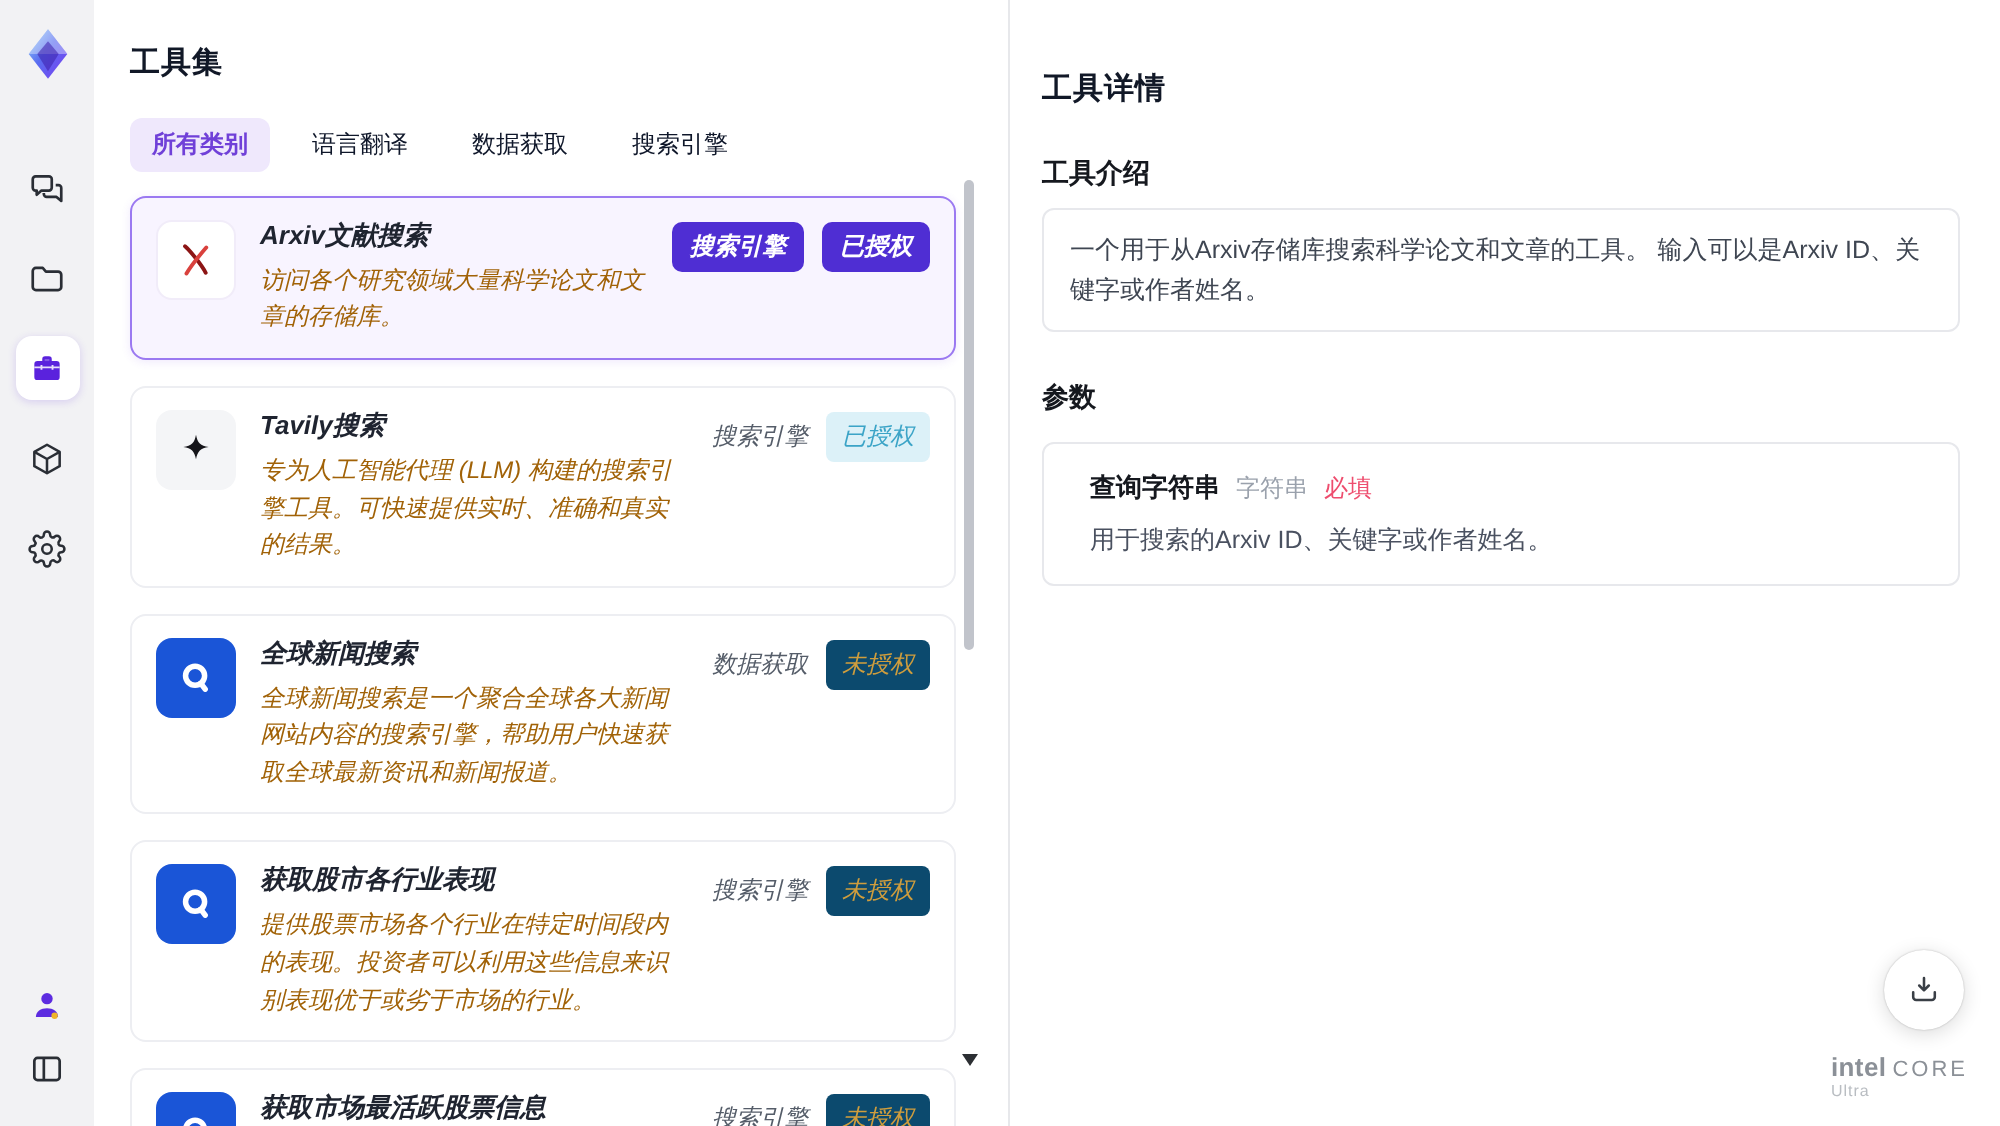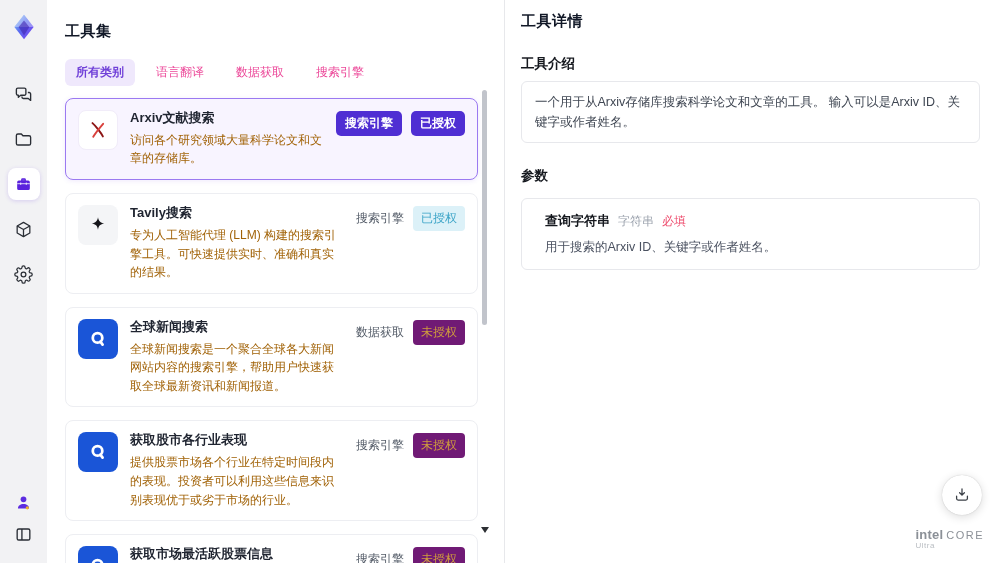--- a/index.html
+++ b/index.html
@@ -20,52 +20,52 @@
     width:32px; height:32px; border-radius:8px; display:flex;
     align-items:center; justify-content:center; cursor:pointer;
   }
   .rail-btn.active { background:#fff; box-shadow:0 1px 4px rgba(90,40,220,.18); }
   .rail-bottom { margin-top:auto; padding-bottom:16px; display:flex; flex-direction:column; gap:6px; align-items:center; }
   .rail-bottom .rail-btn { width:26px; height:26px; }
   
   .list-panel { position:absolute; left:47px; top:0; bottom:16px; width:457px; background:#fff; padding:0 0 0 18px; }
   .page-title { font-size:15px; font-weight:bold; color:#111827; margin-top:22px; letter-spacing:.5px; }
   .tabs { display:flex; gap:10px; margin-top:18px; font-size:12px; }
-  .tab { padding:5px 11px; border-radius:6px; color:#ec4899; cursor:pointer; white-space:nowrap; }
+  .tab { padding:5px 11px; border-radius:6px; color:#0f172a; cursor:pointer; white-space:nowrap; }
   .tab.active { background:#efe8fc; color:#7040d8; font-weight:bold; }
   .cards { margin-top:12px; width:413px; display:flex; flex-direction:column; gap:13px; }
   .card {
     background:#fff; border:1px solid #edeef2; border-radius:8px;
-    padding:11px 12px; display:flex; gap:12px; cursor:pointer;
+    padding:11px 12px; display:flex; gap:12px; cursor:pointer;font-style:italic;
   }
   .card.selected { background:#f8f4ff; border:1.5px solid #9b79f1; box-shadow:0 1px 5px rgba(120,70,230,.12); }
   .tile {
     width:40px; height:40px; border-radius:8px; flex:none;
     display:flex; align-items:center; justify-content:center;
   }
   .tile.arxiv { background:#fff; border:1px solid #f1ecf9; }
   .tile.light { background:#f4f5f7; }
   .tile.blue  { background:#1a55d7; }
   .card-main { flex:1; min-width:0; }
   .card-title { font-size:13px; font-weight:bold; color:#1f2430; line-height:1.3; }
   .card-desc { font-size:12px; color:#a16207; line-height:1.55; margin-top:4px; }
   .card-side { display:flex; gap:9px; align-items:flex-start; flex:none; padding-top:1px; }
   .badge-solid { background:#4f2ed3; color:#fff; font-size:12px; font-weight:bold; padding:4px 9px; border-radius:5px; }
   .cat-plain { color:#555d69; font-size:12px; padding-top:4px; }
   .badge-cyan { background:#dcf1f8; color:#3ba4c7; font-size:12px; padding:4px 8px; border-radius:4px; }
-  .badge-yellow { background:#701a75; color:#cf9d3d; font-size:12px; padding:4px 8px; border-radius:4px; }
+  .badge-yellow { background:#0c4a6e; color:#cf9d3d; font-size:12px; padding:4px 8px; border-radius:4px; }
   
   .sb-track { position:absolute; top:88px; bottom:14px; right:17px; width:5px; }
   .sb-thumb { position:absolute; top:2px; width:5px; height:235px; border-radius:3px; background:#b6bac2; opacity:.85; }
   .sb-arrow { position:absolute; right:15px; bottom:14px; width:0; height:0;
     border-left:4px solid transparent; border-right:4px solid transparent; border-top:6px solid #2c2f33; }
   .divider { position:absolute; left:504px; top:0; bottom:0; width:1px; background:#e7e8eb; }
   
   .detail-panel { position:absolute; left:505px; right:0; top:0; bottom:0; background:#fff; padding:0 20px 0 16px; }
-  .detail-title { font-size:15px; font-weight:bold; color:#111827; margin-top:12px; letter-spacing:.5px; }
+  .detail-title { font-size:15px; font-weight:bold; color:#111827; margin-top:35px; letter-spacing:.5px; }
   .section-heading { font-size:13.5px; font-weight:bold; color:#15181e; margin-top:24px; }
   .intro-box {
     margin-top:8px; border:1px solid #e7e8ec; border-radius:6px; background:#fff;
     padding:10px 13px; font-size:12.5px; color:#3f4652; line-height:1.6;
   }
   .param-card { margin-top:13px; border:1px solid #e7e8ec; border-radius:6px; background:#fff; padding:13px 23px; }
   .param-head { display:flex; align-items:baseline; gap:8px; }
   .param-name { font-size:13px; font-weight:bold; color:#15181e; }
   .param-type { font-size:12px; color:#9aa1ac; }
   .param-req  { font-size:12px; color:#ee4d6e; }

